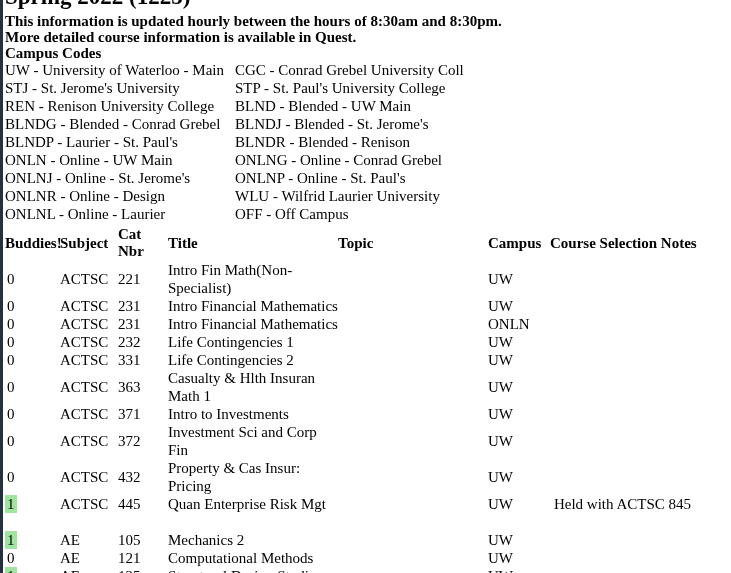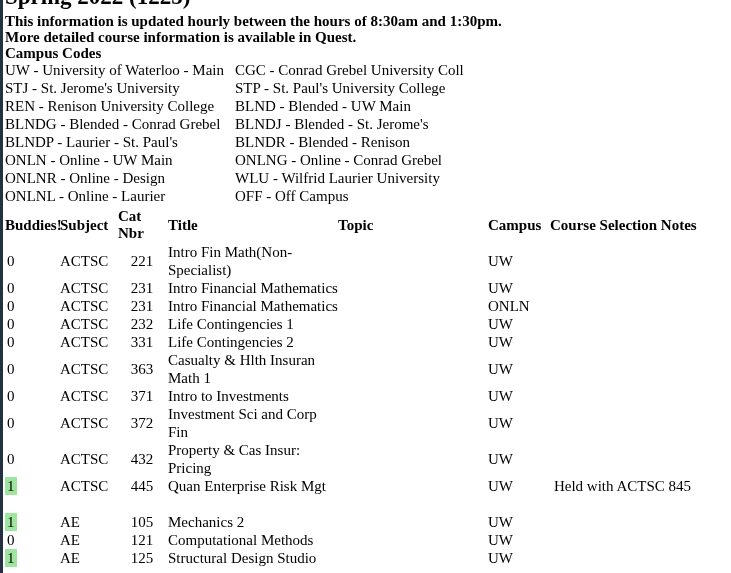--- a/index.html
+++ b/index.html
@@ -53,42 +53,42 @@
     padding: 0;
     text-align: left;
   }
   .course-table td {
     font-size: 15px;
     line-height: 18px;
     padding: 0;
   }
   .col-buddies  { width: 55px; }
   .col-subject  { width: 58px; }
-  .col-catnbr   { width: 48px; text-align: center; }
+  .col-catnbr   { width: 48px; }
   .col-title    { width: 172px; text-align: left; padding-left: 2px !important; }
   .col-topic    { width: 148px; text-align: center; }
   th.col-topic  { padding-right: 100px !important; }
   .col-campus   { width: 62px; text-align: left; padding-left: 2px !important; }
   .col-notes    { width: 143px; text-align: right; padding-left: 2px !important; white-space: nowrap; }
   th.col-buddies, th.col-notes { white-space: nowrap; }
   .buddy-badge {
     display: inline-block;
     min-width: 10px;
     padding: 0 2px;
     text-align: left;
   }
   .buddy-badge.highlight { background: var(--buddy-highlight, #9fe49f); }
   .spacer-row td { height: 18px; }
 </style>
 </head>
 <body>
 
 <div class="page">
   <h1 class="page-title">Spring 2022 (1225)</h1>
-  <div class="info-line first">This information is updated hourly between the hours of 8:30am and 1:30pm.</div>
+  <div class="info-line first">This information is updated hourly between the hours of 8:30am and 8:30pm.</div>
   <div class="info-line">More detailed course information is available in Quest.</div>
   <div class="info-line">Campus Codes</div>
 
   <table class="campus-codes">
     <tbody>
         <tr>
           <td>UW - University of Waterloo - Main</td>
           <td>CGC - Conrad Grebel University Coll</td>
         </tr>
         <tr>
@@ -103,20 +103,24 @@
           <td>BLNDG - Blended - Conrad Grebel</td>
           <td>BLNDJ - Blended - St. Jerome's</td>
         </tr>
         <tr>
           <td>BLNDP - Laurier - St. Paul's</td>
           <td>BLNDR - Blended - Renison</td>
         </tr>
         <tr>
           <td>ONLN - Online - UW Main</td>
           <td>ONLNG - Online - Conrad Grebel</td>
+        </tr>
+        <tr>
+          <td>ONLNJ - Online - St. Jerome's</td>
+          <td>ONLNP - Online - St. Paul's</td>
         </tr>
         <tr>
           <td>ONLNR - Online - Design</td>
           <td>WLU - Wilfrid Laurier University</td>
         </tr>
         <tr>
           <td>ONLNL - Online - Laurier</td>
           <td>OFF - Off Campus</td>
         </tr>
       </tbody>

